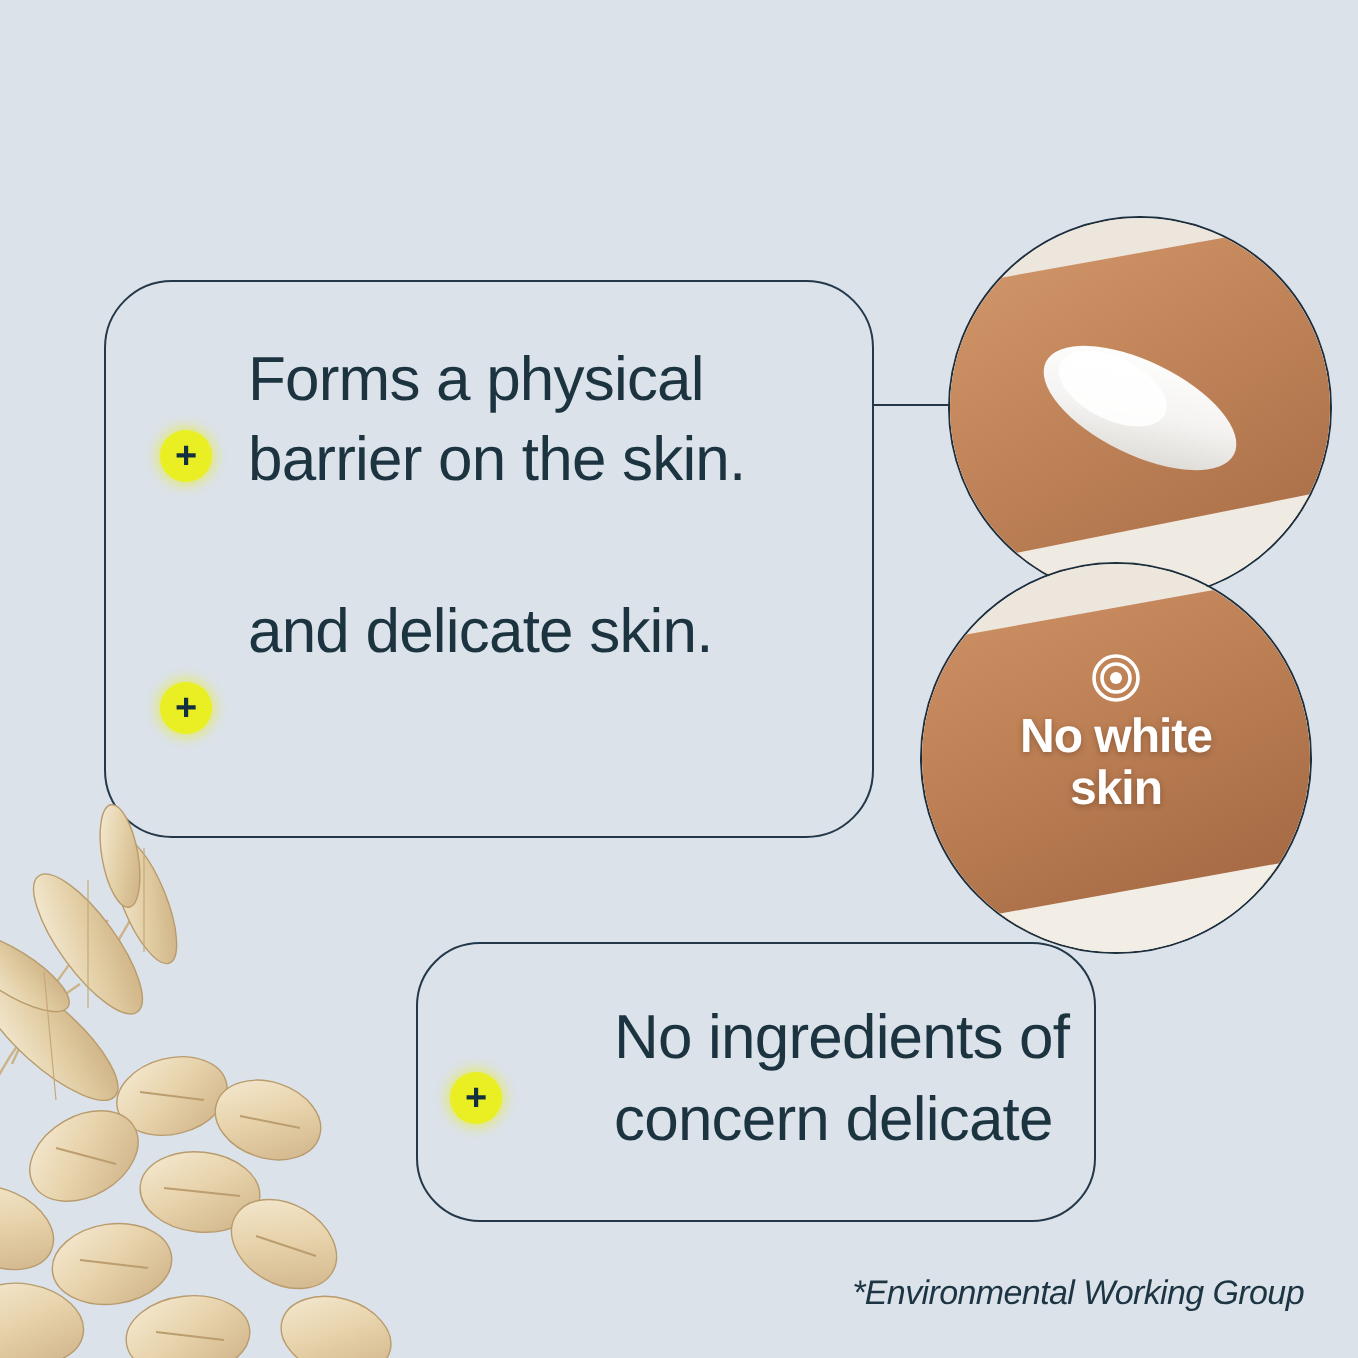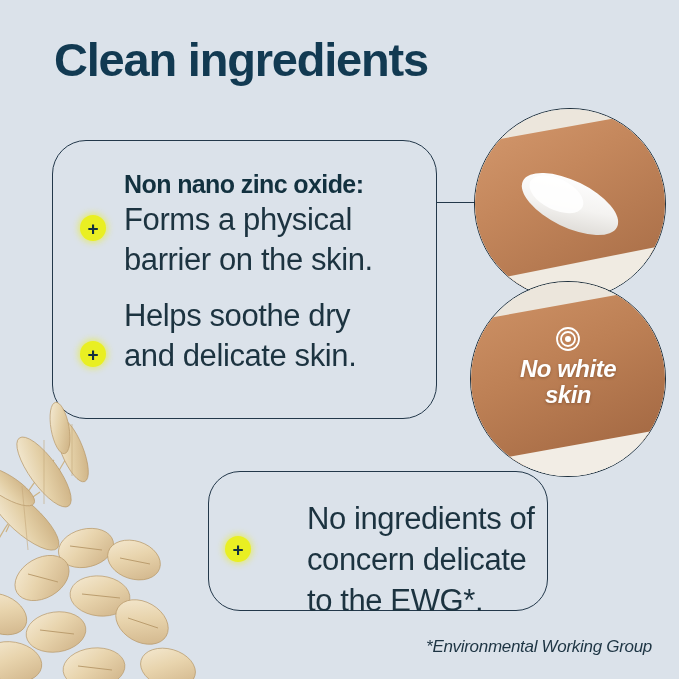--- a/index.html
+++ b/index.html
@@ -65,21 +65,21 @@
   #bullet-ewg .badge{margin-top:38px;}
   #bullet-ewg .bbody{line-height:1.33;margin-left:38px;}
 
   
   .photo{
     position:absolute;border-radius:50%;
     border:1.4px solid #1d2f3c;
     overflow:hidden;box-sizing:border-box;
   }
   #photo-cream{left:474px;top:108px;width:192px;height:192px;z-index:2;}
-  #photo-nocast{left:470px;top:281px;width:196px;height:196px;z-index:3;font-style:italic;}
+  #photo-nocast{left:460px;top:281px;width:196px;height:196px;z-index:3;}
 
   .skin{position:absolute;inset:-2px;}
 
   .target-icon{
     position:absolute;left:50%;top:44px;transform:translateX(-50%);
     width:26px;height:26px;z-index:4;
   }
   .nocast-label{
     position:absolute;left:50%;top:74px;transform:translateX(-50%);
     color:#fff;font-size:24px;font-weight:bold;line-height:1.08;
@@ -96,21 +96,20 @@
   }
 
   
   #oats{position:absolute;left:-18px;top:400px;width:250px;height:295px;z-index:5;}
 </style>
 </head>
 <body>
 
 <div class="stage">
 
-  <div class="title">Clean ingredients</div>
 
   <svg id="oats" viewBox="0 0 250 295" xmlns="http://www.w3.org/2000/svg">
     <defs>
       <linearGradient id="gFlake" x1="0" y1="0" x2="1" y2="1">
         <stop offset="0%" stop-color="#f6ecd6"></stop>
         <stop offset="45%" stop-color="#e8d4ad"></stop>
         <stop offset="100%" stop-color="#cdb085"></stop>
       </linearGradient>
       <linearGradient id="gHusk" x1="0" y1="0" x2="1" y2="1">
         <stop offset="0%" stop-color="#f7efdc"></stop>
@@ -207,39 +206,36 @@
       <div>skin</div>
     </div>
   </div>
 
   <div class="card" id="card-ingredients"></div>
   <div class="connector"></div>
 
   <div class="bullet" id="bullet-zinc">
     <div class="badge">+</div>
     <div class="btext">
-      <div class="bhead">Non nano zinc oxide:</div>
       <div class="bbody">Forms a physical</div>
       <div class="bbody">barrier on the skin.</div>
     </div>
   </div>
 
   <div class="bullet" id="bullet-oat">
     <div class="badge">+</div>
     <div class="btext">
-      <div class="bbody">Helps soothe dry</div>
       <div class="bbody">and delicate skin.</div>
     </div>
   </div>
 
   <div class="card" id="card-ewg"></div>
   <div class="bullet" id="bullet-ewg">
     <div class="badge">+</div>
     <div class="btext">
       <div class="bbody">No ingredients of</div>
       <div class="bbody">concern delicate</div>
-      <div class="bbody">to the EWG*.</div>
     </div>
   </div>
 
   <div class="footnote">*Environmental Working Group</div>
 
 </div>
 
 </body></html>

